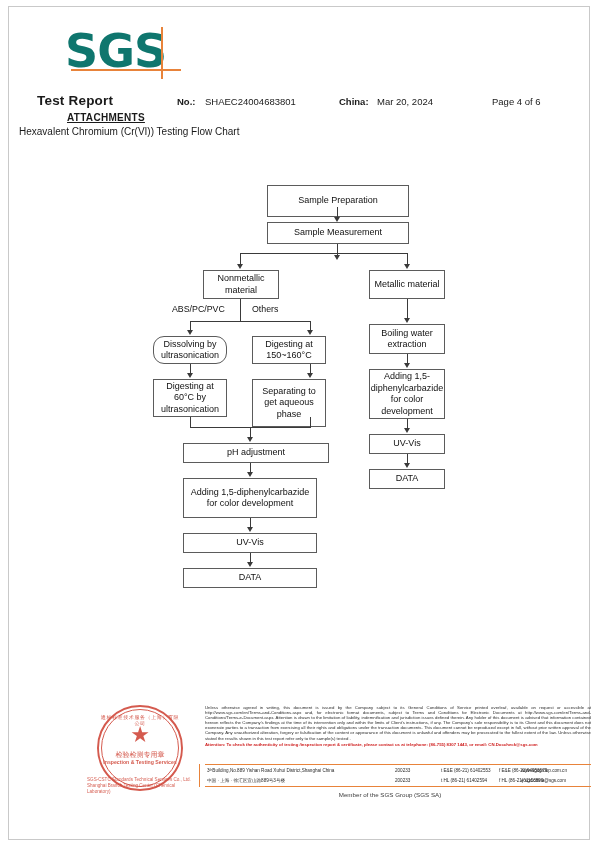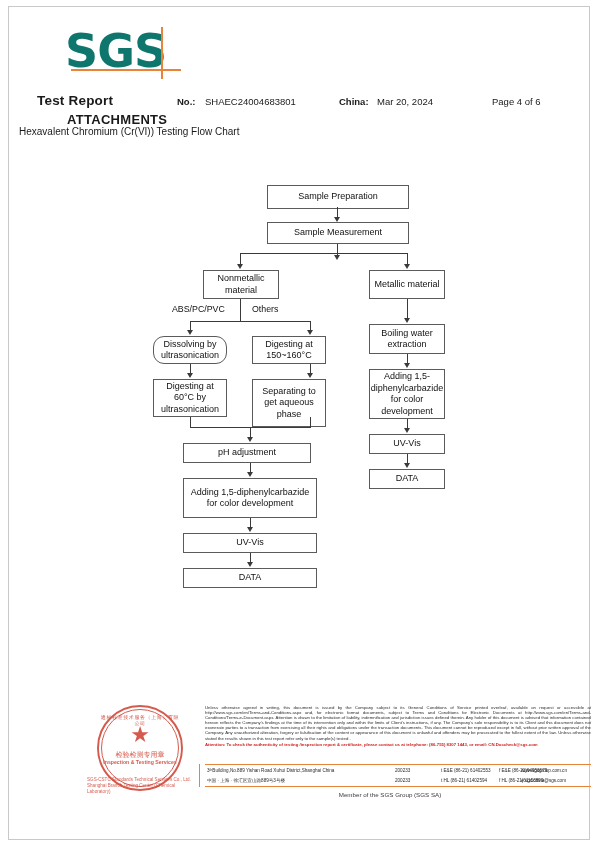--- a/index.html
+++ b/index.html
@@ -75,23 +75,24 @@
     left: 28px;
     top: 0px;
     font-size: 13.5px;
     font-weight: bold;
     letter-spacing: 0.2px;
   }
   .hdr-attach {
     position: absolute;
     left: 58px;
     top: 19px;
-    font-size: 13px;
+    font-size: 10px;
     font-weight: bold;
     letter-spacing: 0.3px;
+    text-decoration: underline;
   }
   .hdr-nolabel {
     position: absolute;
     left: 168px;
     top: 3px;
     font-size: 9.5px;
     font-weight: bold;
   }
   .hdr-noval {
     position: absolute;
@@ -373,21 +374,21 @@
     <div class="hdr-nolabel">No.:</div>
     <div class="hdr-noval">SHAEC24004683801</div>
     <div class="hdr-datelabel">China:</div>
     <div class="hdr-dateval">Mar 20, 2024</div>
     <div class="hdr-page">Page 4 of 6</div>
     <div class="hdr-chart-title">Hexavalent Chromium (Cr(VI)) Testing Flow Chart</div>
   </div>
 
   <div class="flow">
 
-    <div class="node" style="left:258px; top:10px; width:142px; height:24px;">Sample Preparation</div>
+    <div class="node" style="left:258px; top:10px; width:142px; height:32px;">Sample Preparation</div>
     <div class="vline" style="left:328px; top:32px; height:11px;"></div>
     <div class="arrow" style="left:325px; top:42px;"></div>
 
     <div class="node" style="left:258px; top:47px; width:142px; height:22px;">Sample Measurement</div>
     <div class="vline" style="left:328px; top:69px; height:12px;"></div>
     <div class="arrow" style="left:325px; top:80px;"></div>
 
     <div class="hline" style="left:231px; top:78px; width:167px;"></div>
     <div class="vline" style="left:231px; top:78px; height:12px;"></div>
     <div class="arrow" style="left:228px; top:89px;"></div>
@@ -420,21 +421,21 @@
     <div class="node" style="left:144px; top:204px; width:74px; height:38px;">Digesting at 60°C by ultrasonication</div>
 
     <div class="node" style="left:243px; top:204px; width:74px; height:48px;">Separating to get aqueous phase</div>
 
     <div class="vline" style="left:181px; top:242px; height:10px;"></div>
     <div class="vline" style="left:301px; top:242px; height:10px;"></div>
     <div class="hline" style="left:181px; top:252px; width:121px;"></div>
     <div class="vline" style="left:241px; top:252px; height:11px;"></div>
     <div class="arrow" style="left:238px; top:262px;"></div>
 
-    <div class="node" style="left:174px; top:268px; width:128px; height:20px;">pH adjustment</div>
+    <div class="node" style="left:174px; top:268px; width:146px; height:20px;">pH adjustment</div>
     <div class="vline" style="left:241px; top:288px; height:10px;"></div>
     <div class="arrow" style="left:238px; top:297px;"></div>
 
     <div class="node" style="left:174px; top:303px; width:134px; height:40px;">Adding 1,5-diphenylcarbazide for color development</div>
     <div class="vline" style="left:241px; top:343px; height:10px;"></div>
     <div class="arrow" style="left:238px; top:352px;"></div>
 
     <div class="node" style="left:174px; top:358px; width:134px; height:20px;">UV-Vis</div>
     <div class="vline" style="left:241px; top:378px; height:10px;"></div>
     <div class="arrow" style="left:238px; top:387px;"></div>

